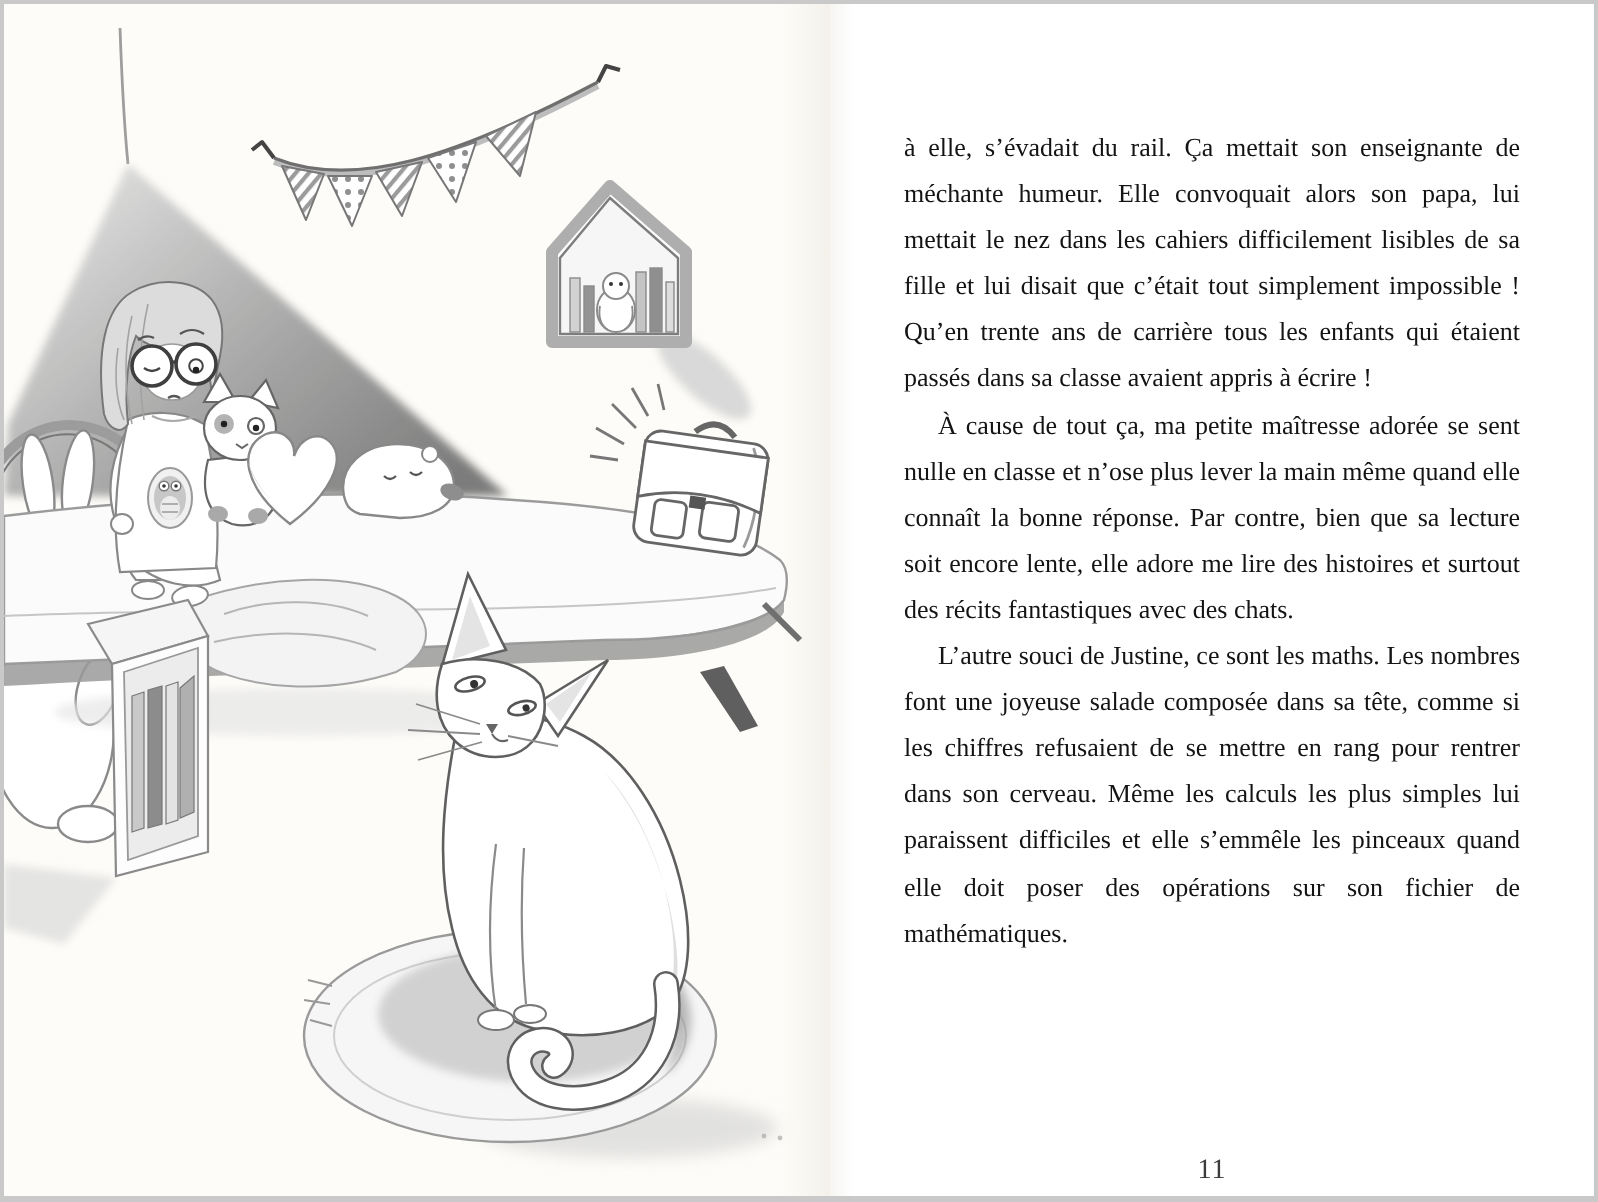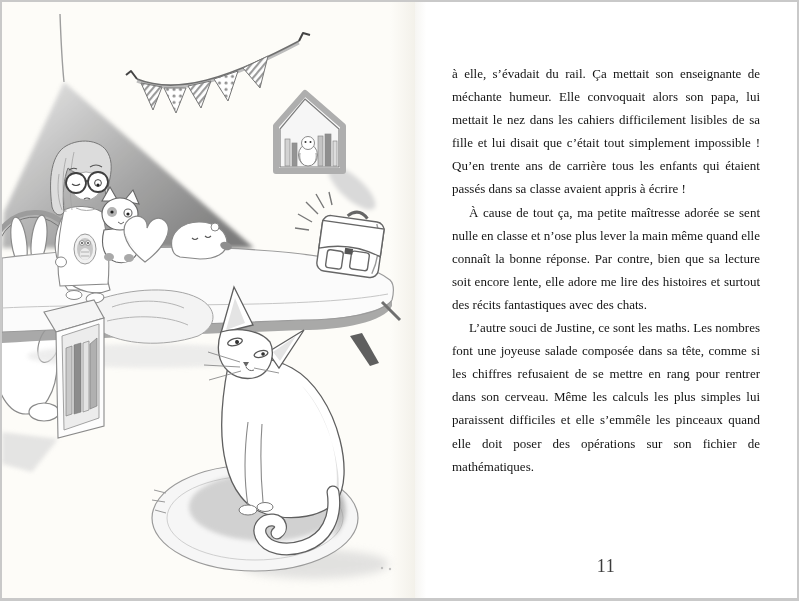--- a/index.html
+++ b/index.html
@@ -23,22 +23,22 @@
   }
   .illustration{position:absolute;left:0;top:0;}
   .text-block{
     position:absolute;left:37px;top:60px;width:308px;
     font-size:13px;line-height:23.1px;color:#141414;
     text-align:justify;
   }
   .text-block p{margin:0;}
   .text-block p + p{text-indent:17px;}
   .page-number{
-    position:absolute;left:37px;top:554px;width:308px;
-    text-align:center;font-size:18px;color:#3c3c3c;letter-spacing:.5px;
+    position:absolute;left:37px;top:576px;width:308px;
+    text-align:center;font-size:14px;color:#3c3c3c;letter-spacing:.5px;
   }
 </style>
 </head>
 <body>
 
 <div id="spread">
 
   <div class="left-page">
     <svg class="illustration" width="413" height="601" viewBox="0 0 413 601" xmlns="http://www.w3.org/2000/svg">
       <defs>

